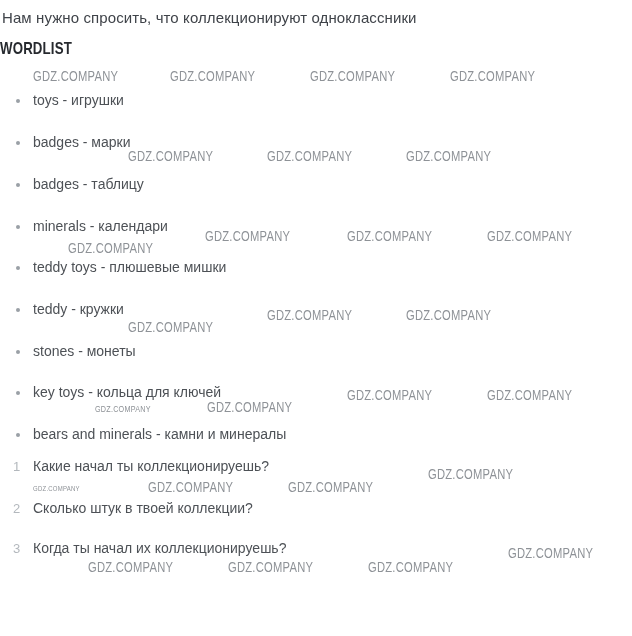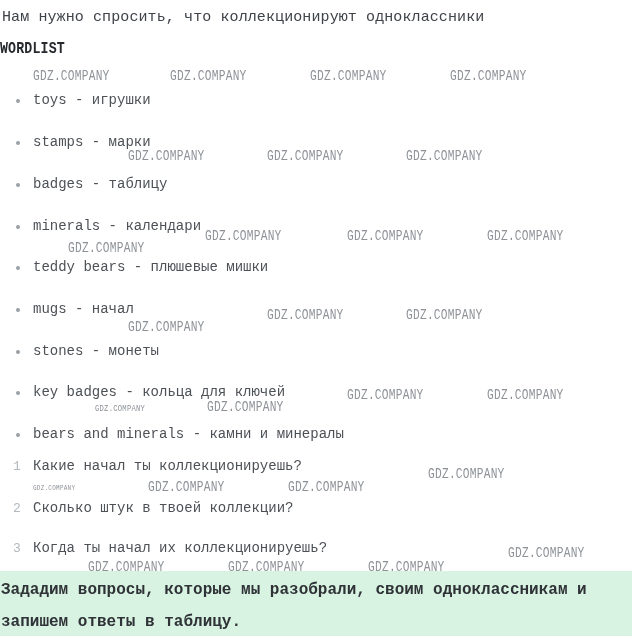--- a/index.html
+++ b/index.html
@@ -6,21 +6,20 @@
   body {
     width: 632px; height: 636px;
     background: #ffffff;
     font-family: "Liberation Sans", "DejaVu Sans", sans-serif;
   }
   .page {
     position: relative;
     width: 632px; height: 636px;
     overflow: hidden;
     background: #ffffff;
-    font-family: Liberation Mono, monospace;
   }
   .title {
     position: absolute; left: 2px; top: 9px;
     font-size: 15px; font-weight: 500; color: #3f4349;
     letter-spacing: 0.1px;
   }
   .wordlist-heading {
     position: absolute; left: 0px; top: 39px;
     font-size: 17px; font-weight: 700; color: #26292e;
     display: inline-block;
@@ -79,45 +78,45 @@
   <div class="title">Нам нужно спросить, что коллекционируют одноклассники</div>
 
   <div class="wordlist-heading">WORDLIST</div>
 
   <div class="wl-item" style="top:92px">
       <span class="dot"></span>
       <span class="txt">toys - игрушки</span>
     </div>
   <div class="wl-item" style="top:134px">
       <span class="dot"></span>
-      <span class="txt">stamps - марки</span>
+      <span class="txt">badges - марки</span>
     </div>
   <div class="wl-item" style="top:176px">
       <span class="dot"></span>
       <span class="txt">badges - таблицу</span>
     </div>
   <div class="wl-item" style="top:218px">
       <span class="dot"></span>
       <span class="txt">minerals - календари</span>
     </div>
   <div class="wl-item" style="top:259px">
       <span class="dot"></span>
-      <span class="txt">teddy bears - плюшевые мишки</span>
+      <span class="txt">teddy toys - плюшевые мишки</span>
     </div>
   <div class="wl-item" style="top:301px">
       <span class="dot"></span>
-      <span class="txt">mugs - начал</span>
+      <span class="txt">teddy - кружки</span>
     </div>
   <div class="wl-item" style="top:343px">
       <span class="dot"></span>
       <span class="txt">stones - монеты</span>
     </div>
   <div class="wl-item" style="top:384px">
       <span class="dot"></span>
-      <span class="txt">key badges - кольца для ключей</span>
+      <span class="txt">key toys - кольца для ключей</span>
     </div>
   <div class="wl-item" style="top:426px">
       <span class="dot"></span>
       <span class="txt">bears and minerals - камни и минералы</span>
     </div>
 
   <div class="q-item" style="top:458px">
       <span class="num">1</span>
       <span class="txt">Какие начал ты коллекционируешь?</span>
     </div>
@@ -150,17 +149,14 @@
   <span class="wm" style="left:207px;top:399px">GDZ.COMPANY</span>
   <span class="wm" style="left:428px;top:466px">GDZ.COMPANY</span>
   <span class="wm t" style="left:33px;top:484px">GDZ.COMPANY</span>
   <span class="wm" style="left:148px;top:479px">GDZ.COMPANY</span>
   <span class="wm" style="left:288px;top:479px">GDZ.COMPANY</span>
   <span class="wm" style="left:508px;top:545px">GDZ.COMPANY</span>
   <span class="wm" style="left:88px;top:559px">GDZ.COMPANY</span>
   <span class="wm" style="left:228px;top:559px">GDZ.COMPANY</span>
   <span class="wm" style="left:368px;top:559px">GDZ.COMPANY</span>
 
-  <div class="task-note">
-    <div class="note-text">Зададим вопросы, которые мы разобрали, своим одноклассникам и запишем ответы в таблицу.</div>
-  </div>
 
 </div>
 
 </body></html>

